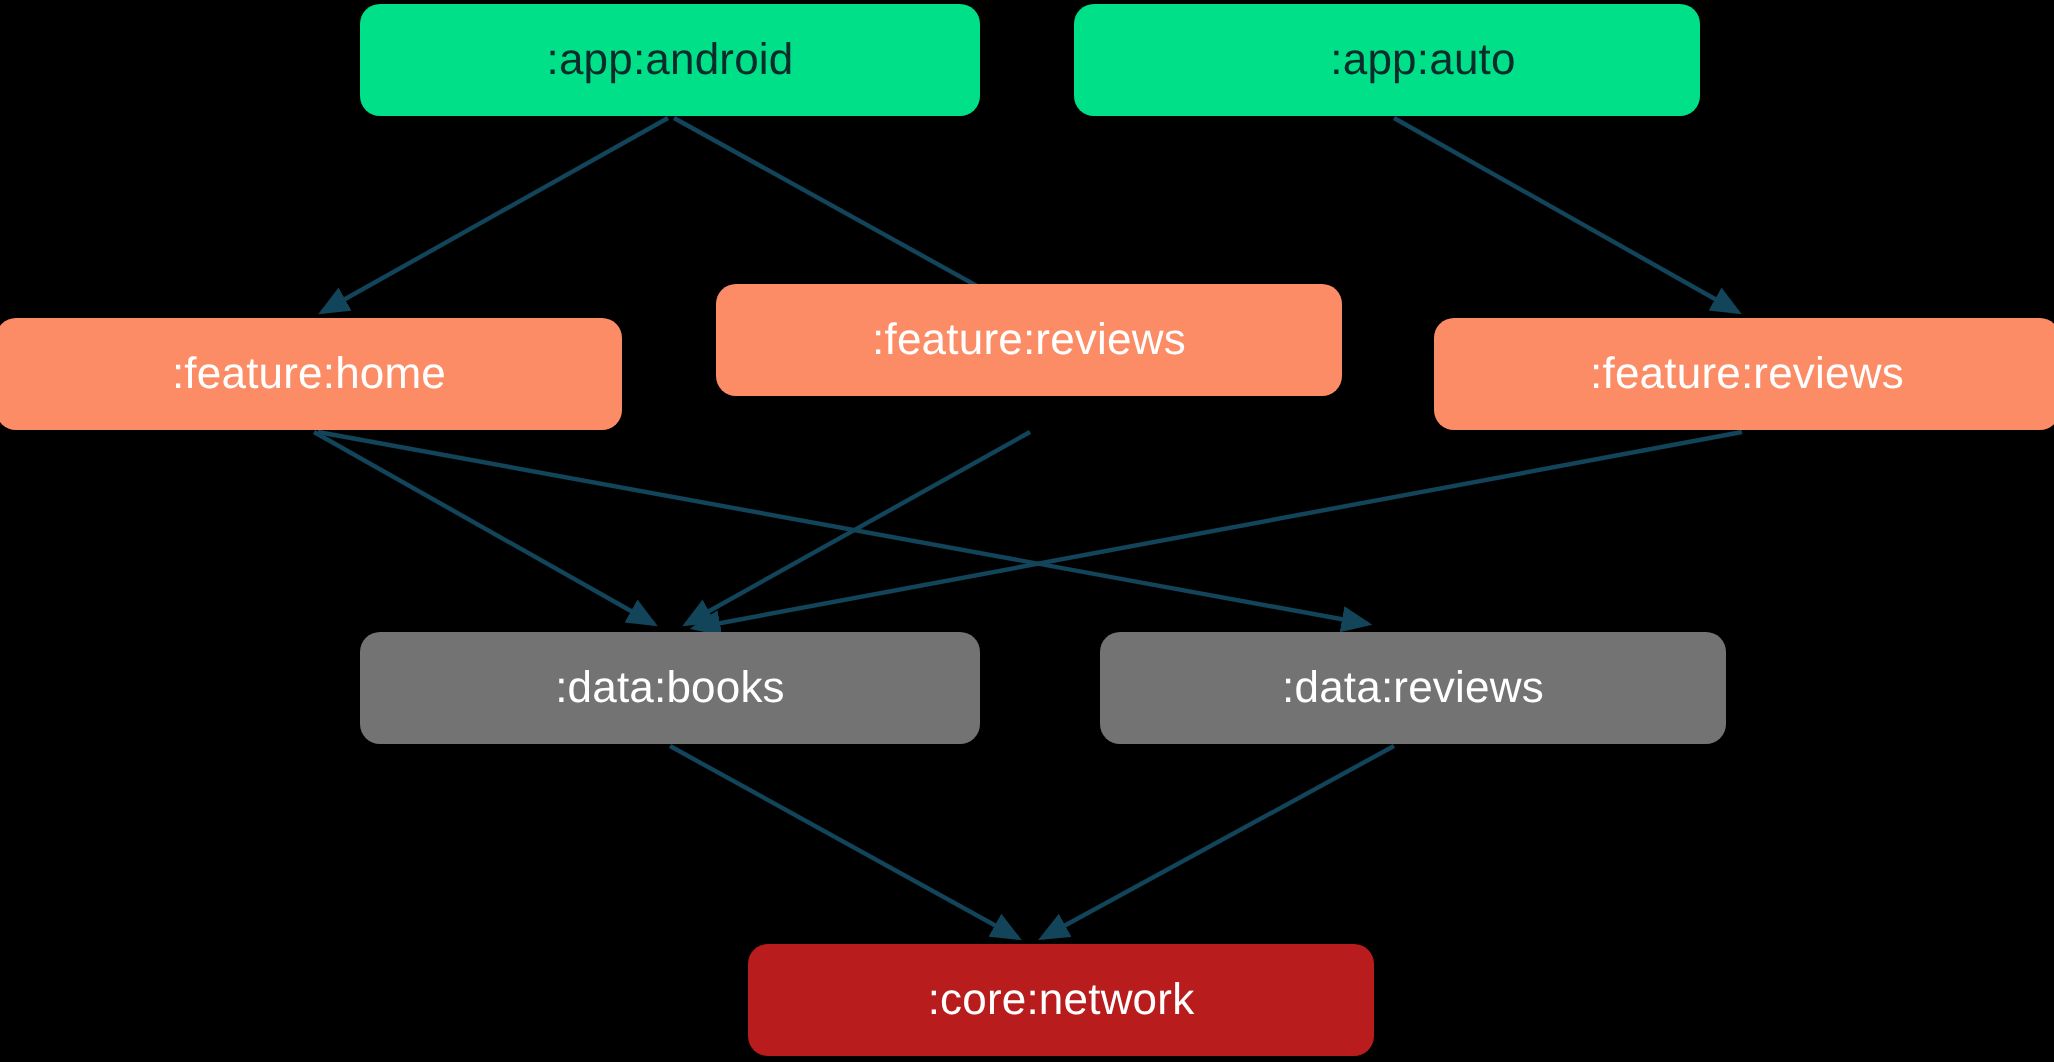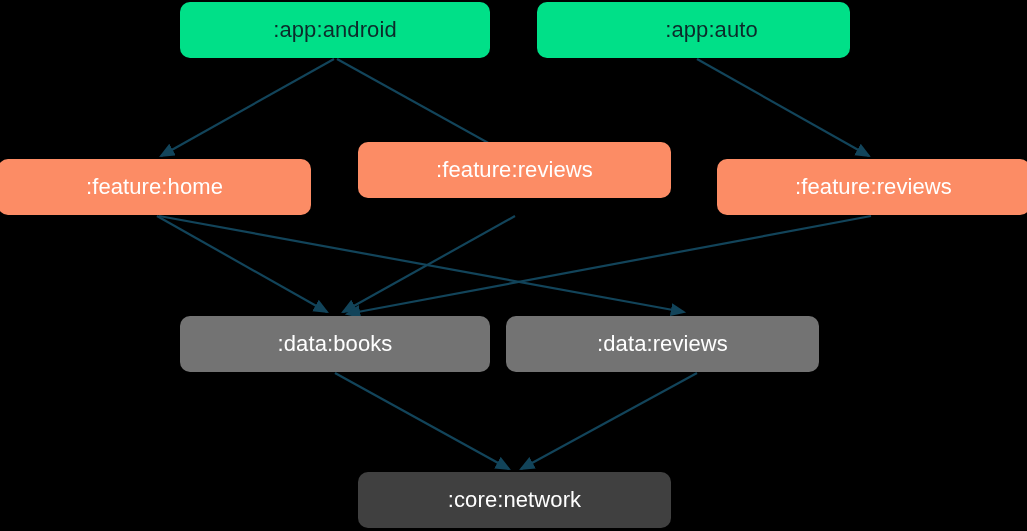--- a/index.html
+++ b/index.html
@@ -35,21 +35,21 @@
     color: #ffffff;
     font-size: 22px;
     letter-spacing: 0.1px;
     white-space: nowrap;
     z-index: 2;
     cursor: pointer;
   }
   .node-app { background: #00E088; color: #0C2B2B; }
   .node-feature { background: #FC8C65; color: #ffffff; }
   .node-data { background: #737373; color: #ffffff; }
-  .node-core { background: #404040; color: #ffffff; }
+  .node-core { background: #b91c1c; color: #ffffff; margin-left: 16px; }
   .node-label { pointer-events: none; }
 </style>
 </head>
 <body>
 
 <div id="graph-canvas">
 
   <svg id="edge-layer" viewBox="0 0 1027 531" width="1027" height="531" xmlns="http://www.w3.org/2000/svg">
     <defs>
       <marker id="arrowhead" markerWidth="7" markerHeight="7" refX="6" refY="3" orient="auto" markerUnits="strokeWidth">
@@ -81,21 +81,21 @@
       </div>
       <div class="node node-feature" style="left: 358px; top: 142px; width: 313px; height: 56px;">
         <span class="node-label">:feature:reviews</span>
       </div>
       <div class="node node-feature" style="left: 717px; top: 159px; width: 313px; height: 56px;">
         <span class="node-label">:feature:reviews</span>
       </div>
       <div class="node node-data" style="left: 180px; top: 316px; width: 310px; height: 56px;">
         <span class="node-label">:data:books</span>
       </div>
-      <div class="node node-data" style="left: 506px; top: 316px; width: 313px; height: 56px;">
+      <div class="node node-data" style="left: 550px; top: 316px; width: 313px; height: 56px;">
         <span class="node-label">:data:reviews</span>
       </div>
       <div class="node node-core" style="left: 358px; top: 472px; width: 313px; height: 56px;">
         <span class="node-label">:core:network</span>
       </div>
     </div>
 
 </div>
 
 </body></html>

